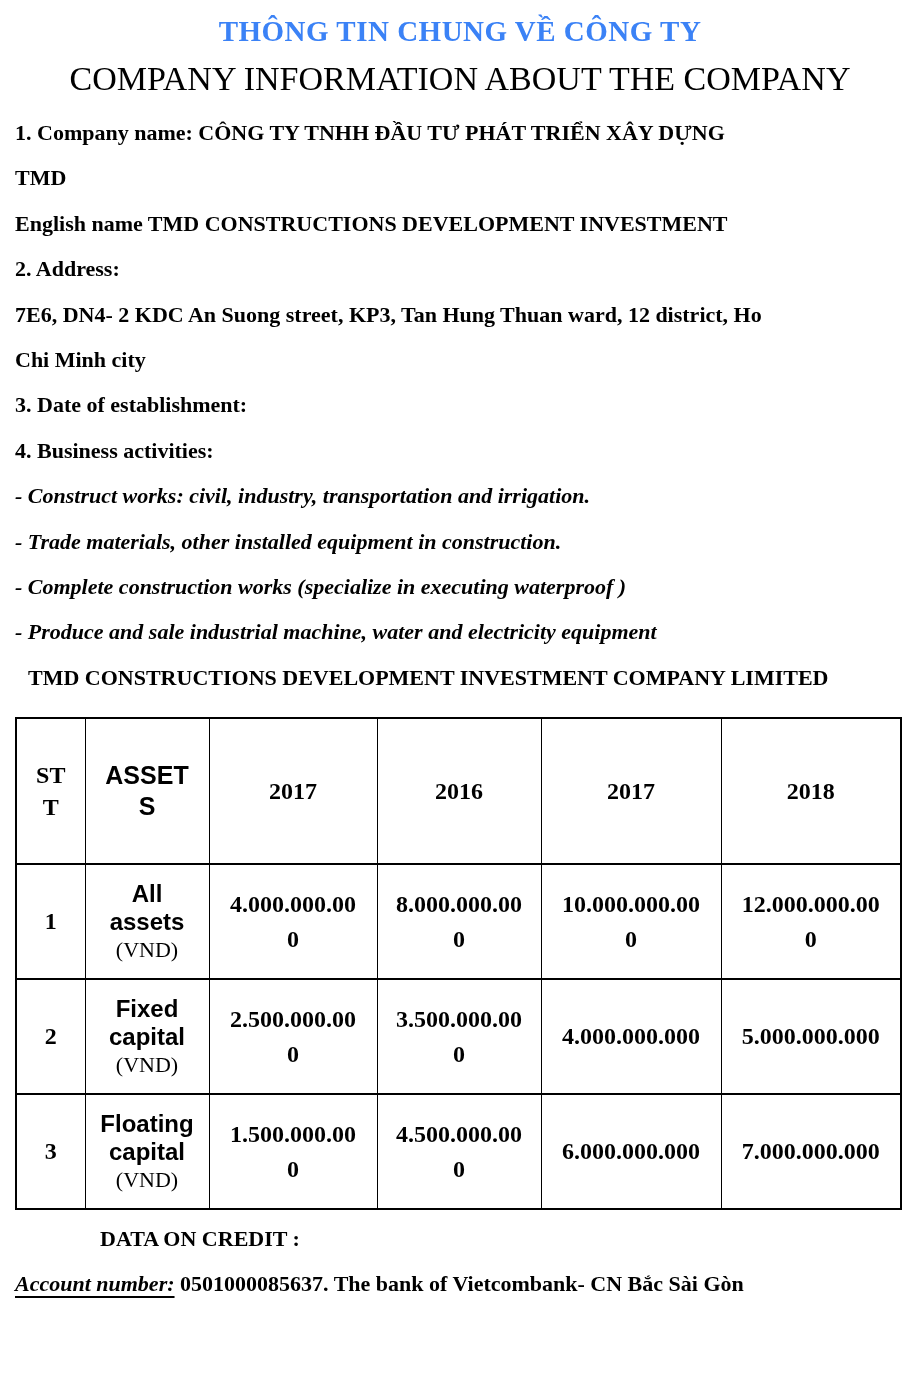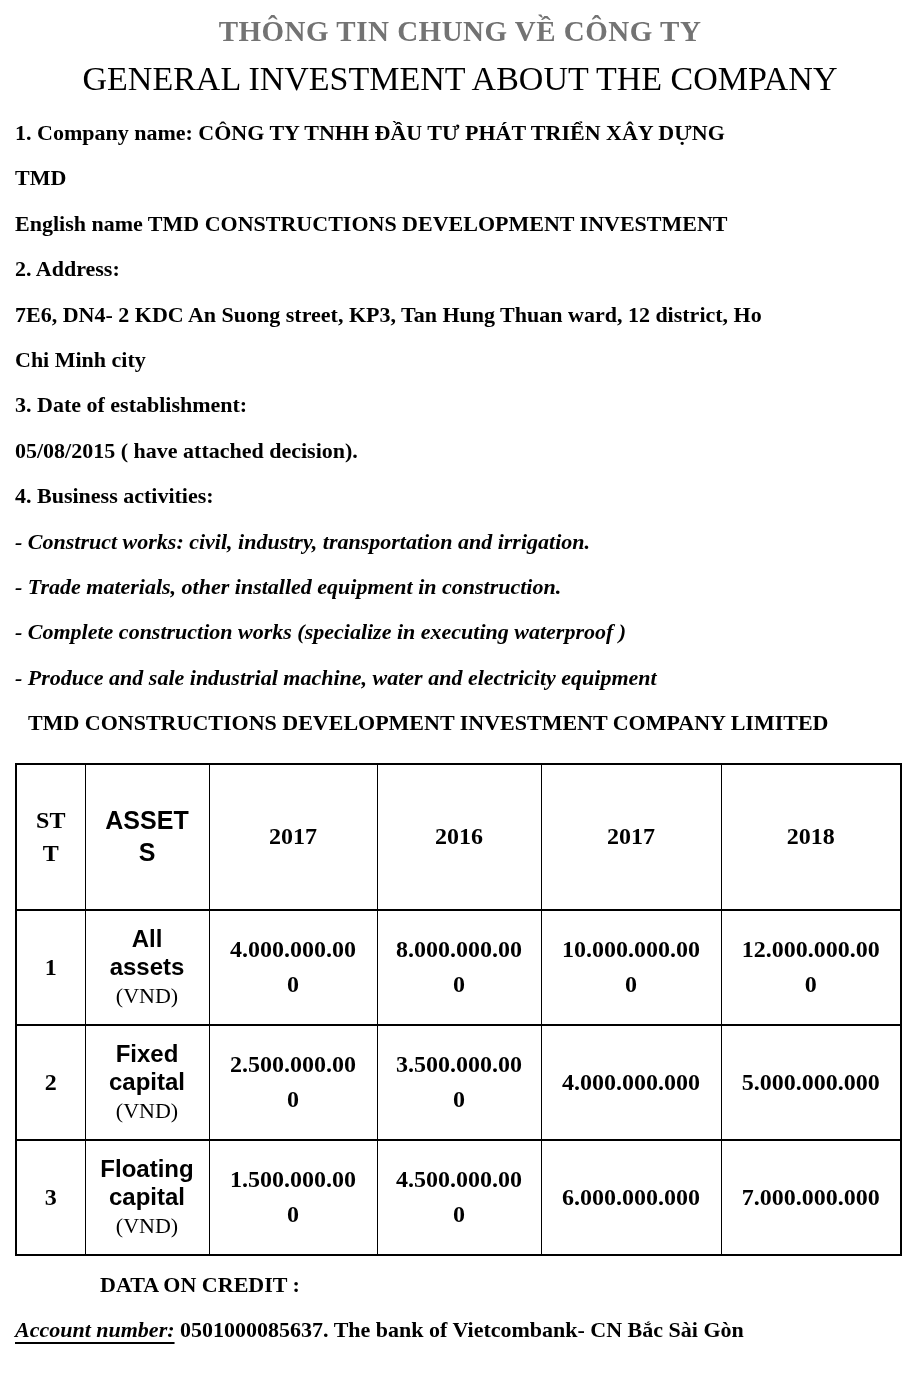--- a/index.html
+++ b/index.html
@@ -11,21 +11,21 @@
     background: #ffffff;
     overflow: hidden;
     font-family: "Liberation Serif", "DejaVu Serif", serif;
     color: #000000;
     padding: 10px 14px 0 15px;
   }
   .title-vi {
     text-align: center;
     font-size: 29px;
     font-weight: bold;
-    color: #737373;
+    color: #3b82f6;
     line-height: 42px;
     letter-spacing: 0.5px;
   }
   .title-en {
     text-align: center;
     font-size: 34px;
     font-weight: normal;
     line-height: 54px;
   }
   .body-block { margin-top: 4px; }
@@ -110,31 +110,30 @@
     text-decoration-thickness: 2px;
     text-underline-offset: 5px;
   }
 </style>
 </head>
 <body>
 
 <div class="page">
 
   <div class="title-vi">THÔNG TIN CHUNG VỀ CÔNG TY</div>
-  <div class="title-en">GENERAL INVESTMENT ABOUT THE COMPANY</div>
+  <div class="title-en">COMPANY INFORMATION ABOUT THE COMPANY</div>
 
   <div class="body-block">
       <div class="line bold">1. Company name: CÔNG TY TNHH ĐẦU TƯ PHÁT TRIỂN XÂY DỰNG</div>
       <div class="line bold">TMD</div>
       <div class="line bold">English name TMD CONSTRUCTIONS DEVELOPMENT INVESTMENT</div>
       <div class="line bold">2. Address:</div>
       <div class="line regular">7E6, DN4- 2 KDC An Suong street, KP3, Tan Hung Thuan ward, 12 district, Ho</div>
       <div class="line regular">Chi Minh city</div>
       <div class="line bold">3. Date of establishment:</div>
-      <div class="line regular">05/08/2015 ( have attached decision).</div>
       <div class="line bold">4. Business activities:</div>
       <div class="line bold-italic">- Construct works: civil, industry, transportation and irrigation.</div>
       <div class="line bold-italic">- Trade materials, other installed equipment in construction.</div>
       <div class="line bold-italic">- Complete construction works (specialize in executing waterproof )</div>
       <div class="line bold-italic">- Produce and sale industrial machine, water and electricity equipment</div>
       <div class="line bold-center">TMD CONSTRUCTIONS DEVELOPMENT INVESTMENT COMPANY LIMITED</div>
     </div>
 
   <table class="assets">
     <colgroup>

